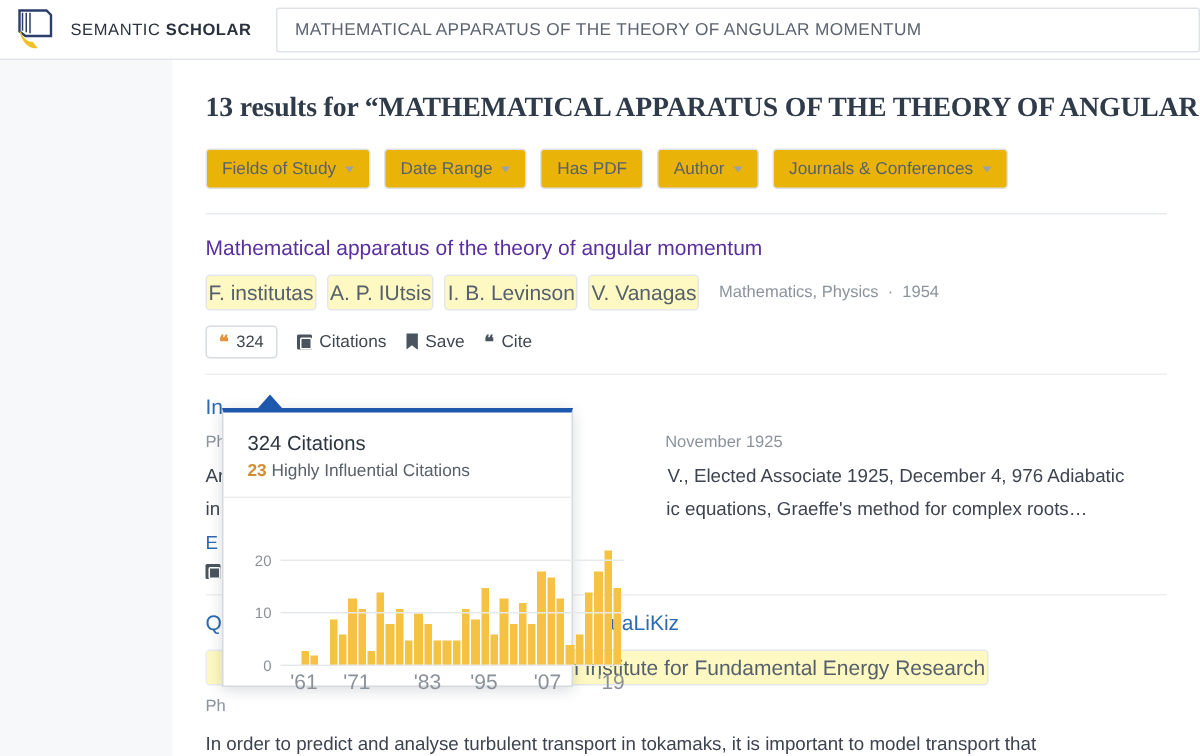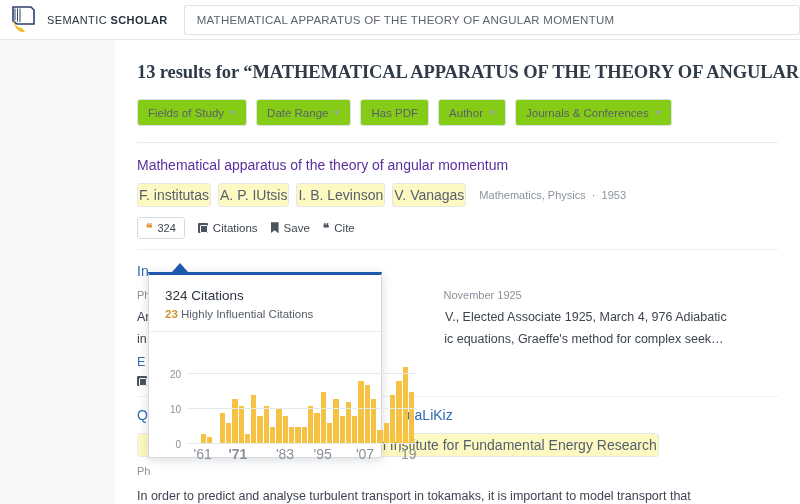--- a/index.html
+++ b/index.html
@@ -77,21 +77,21 @@
     letter-spacing: -0.1px;
     white-space: nowrap;
     margin: 0 0 16px 0;
   }
 
   
   .filters { display: flex; gap: 9px; align-items: center; }
   .filter-chip {
     border: 1px solid #dee2e6;
     border-radius: 3px;
-    background: #84cc16;
+    background: #eab308;
     height: 27px;
     padding: 0 10px;
     display: flex;
     align-items: center;
     gap: 6px;
     font-size: 11.5px;
     color: #59616b;
     cursor: pointer;
     white-space: nowrap;
   }
@@ -274,21 +274,21 @@
       <div class="result">
         <div class="res-title">Mathematical apparatus of the theory of angular momentum</div>
         <div class="authors-row">
           <span class="author-chip">F. institutas</span>
           <span class="author-chip">A. P. IUtsis</span>
           <span class="author-chip">I. B. Levinson</span>
           <span class="author-chip">V. Vanagas</span>
           <span class="meta-text">
             <span>Mathematics, Physics</span>
             <span class="sep">·</span>
-            <span>1953</span>
+            <span>1954</span>
           </span>
         </div>
         <div class="actions">
           <span class="cite-btn">
             <span class="quote-ico">❝</span>
             <span>324</span>
           </span>
           <span class="act-link">
             <i class="sq-ico"></i>
             <span>Citations</span>
@@ -307,25 +307,25 @@
       <div class="result" style="padding-top:13px;">
         <div class="res-title unvisited">
           <span>In</span>
         </div>
         <div class="authors-row" style="margin-bottom:6px;">
           <span class="meta-text" style="margin-left:0;">Ph</span>
           <span class="meta-text" style="margin-left:286px;">November 1925</span>
         </div>
         <div class="abstract" style="margin-bottom:2px;">
           <span>Ar</span>
-          <span style="display:inline-block;width:292px;"></span><span>V., Elected Associate 1925, March 4, 976 Adiabatic</span>
+          <span style="display:inline-block;width:292px;"></span><span>V., Elected Associate 1925, December 4, 976 Adiabatic</span>
         </div>
         <div class="abstract" style="margin-bottom:2px;">
           <span>in</span>
-          <span style="display:inline-block;width:294px;"></span><span>ic equations, Graeffe's method for complex seek…</span>
+          <span style="display:inline-block;width:294px;"></span><span>ic equations, Graeffe's method for complex roots…</span>
         </div>
         <div class="abstract" style="margin-bottom:4px;">
           <span class="expand-link">E</span>
         </div>
         <div class="actions">
           <span class="act-link">
             <i class="sq-ico"></i>
           </span>
         </div>
       </div>
@@ -397,21 +397,21 @@
               <div class="bar" title="1988: 13" style="height: 45.5px; background: rgb(245, 194, 67);"></div>
               <div class="bar" title="1989: 4" style="height: 14px; background: rgb(245, 194, 67);"></div>
               <div class="bar" title="1990: 6" style="height: 21px; background: rgb(245, 194, 67);"></div>
               <div class="bar" title="1991: 14" style="height: 49px; background: rgb(245, 194, 67);"></div>
               <div class="bar" title="1992: 18" style="height: 63px; background: rgb(245, 194, 67);"></div>
               <div class="bar" title="1993: 22" style="height: 77px; background: rgb(245, 194, 67);"></div>
               <div class="bar" title="1994: 15" style="height: 52.5px; background: rgb(245, 194, 67);"></div>
             </div>
           <div class="x-labels" id="xlabels">
               <span class="x-lbl" style="left: 14.5938px;">'61</span>
-              <span class="x-lbl" style="left: 49.9062px; font-weight: bold;">'71</span>
+              <span class="x-lbl" style="left: 49.9062px;">'71</span>
               <span class="x-lbl" style="left: 97px;">'83</span>
               <span class="x-lbl" style="left: 134.656px;">'95</span>
               <span class="x-lbl" style="left: 177.031px;">'07</span>
               <span class="x-lbl" style="left: 219.406px;">'19</span>
             </div>
         <div class="gridline" style="bottom: 0px; top: auto;"></div>
             <div class="y-axis-lbl" style="bottom: -6px; top: auto; transform: none;">0</div>
             <div class="gridline" style="bottom: 35px; top: auto;"></div>
             <div class="y-axis-lbl" style="bottom: 29px; top: auto; transform: none;">10</div>
             <div class="gridline" style="bottom: 70px; top: auto;"></div>

